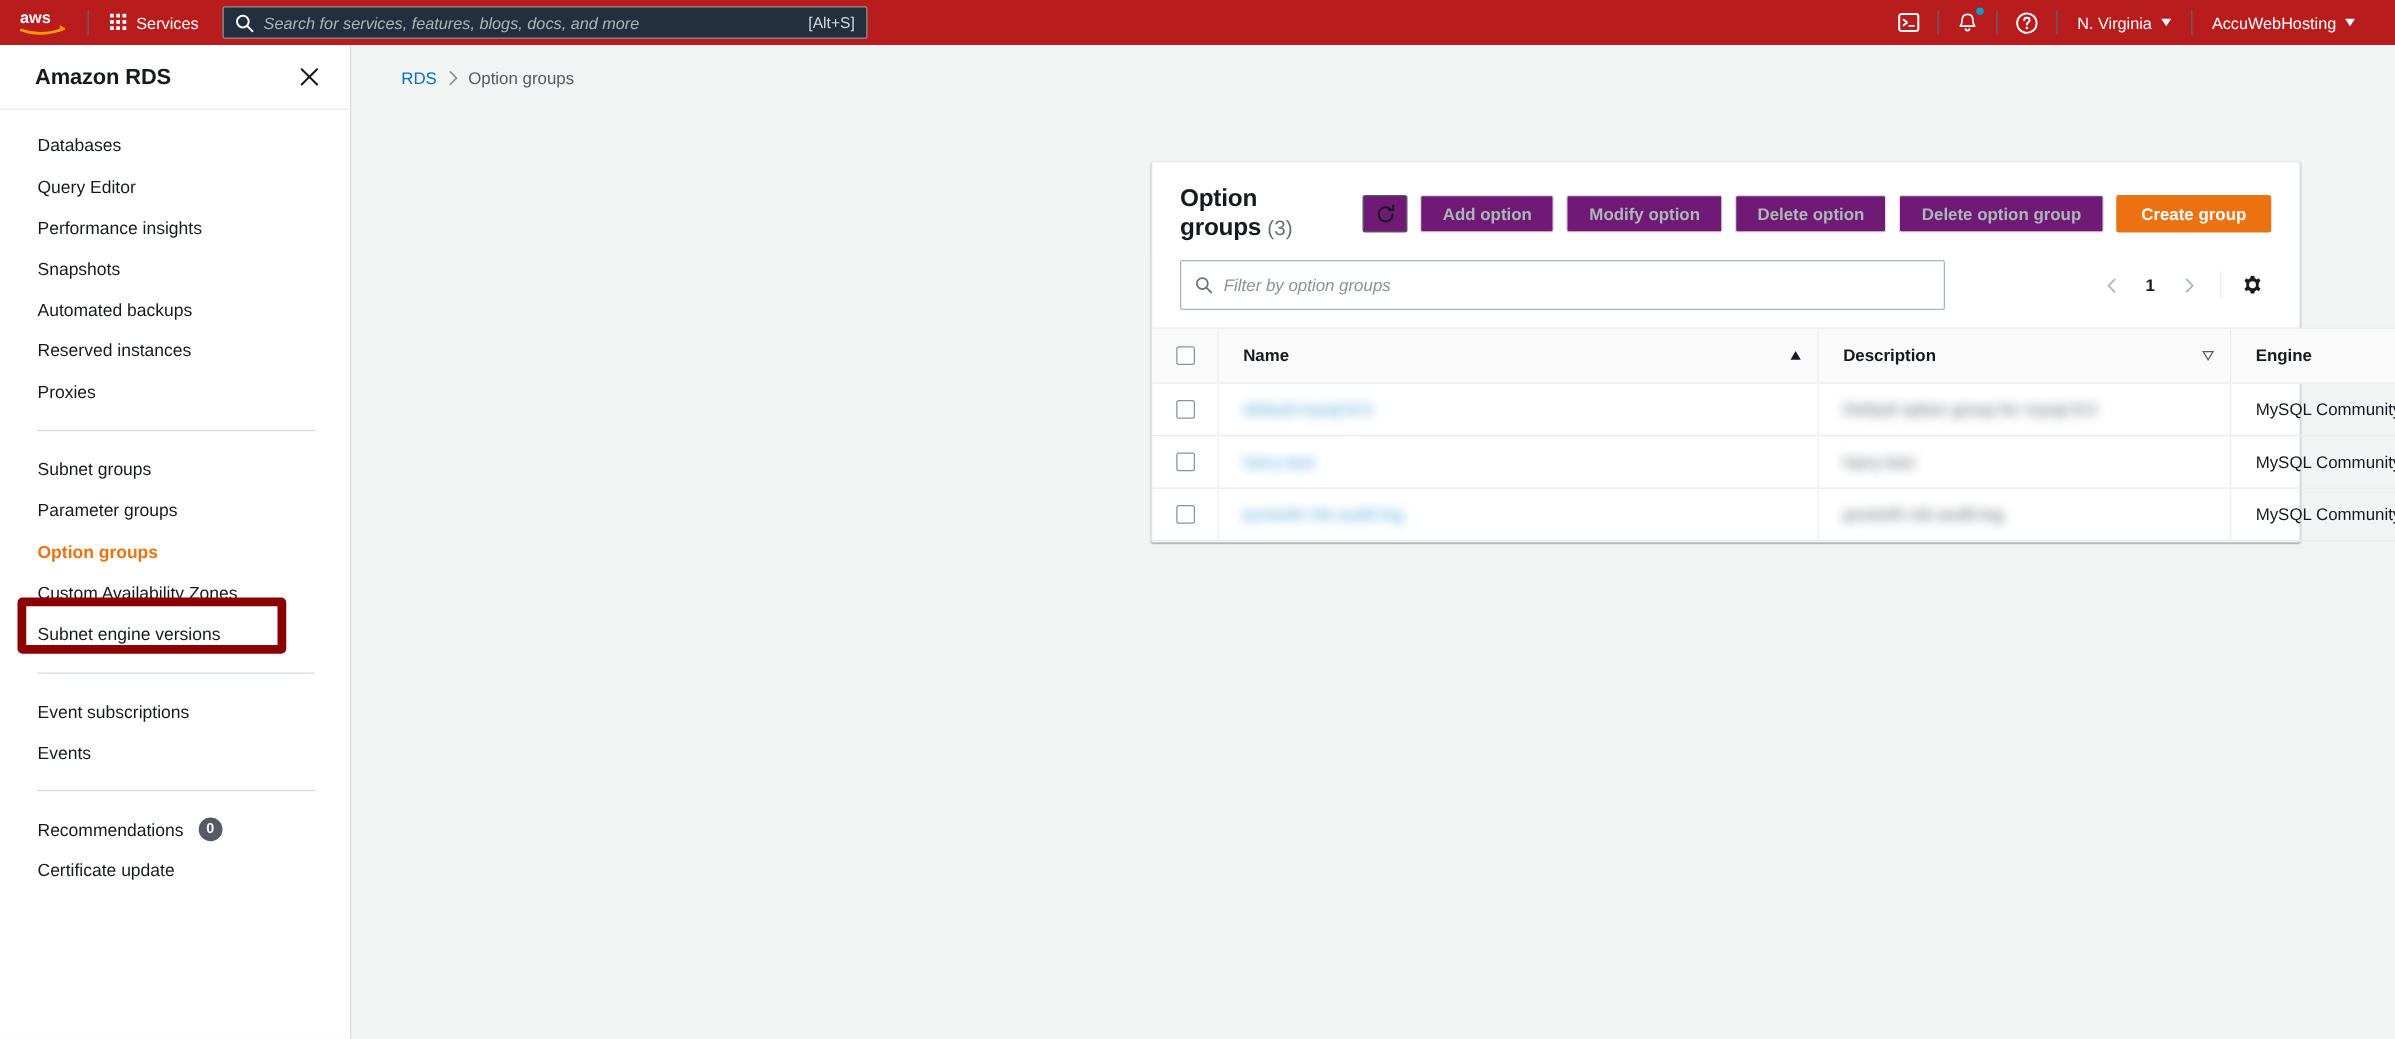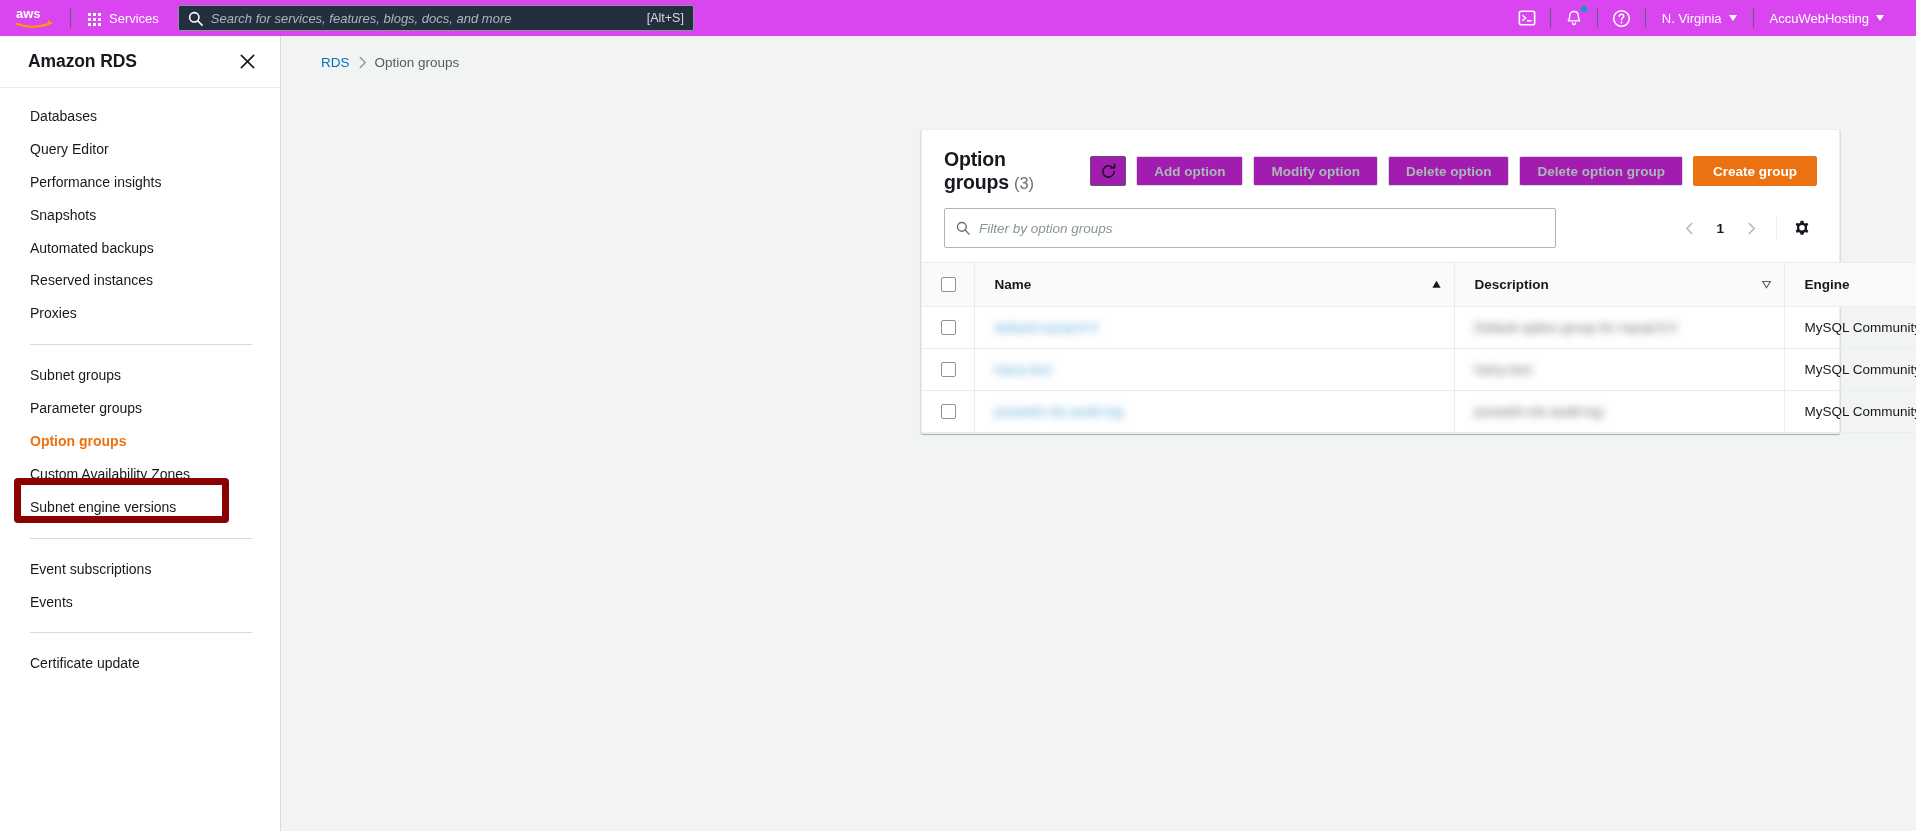--- a/index.html
+++ b/index.html
@@ -7,31 +7,31 @@
   html, body {
     width: 1916px; height: 831px;
     font-family: "Liberation Sans", sans-serif;
     background: #f2f3f3;
     overflow: hidden;
   }
 
   
   #top-nav {
     height: 36px;
-    background: #d946ef;
+    background: #b91c1c;
     display: flex;
     align-items: center;
     padding: 0 0 0 14px;
     position: relative;
     z-index: 50;
   }
   .aws-logo { width: 44px; height: 26px; display: flex; align-items: flex-start; justify-content: center; flex-direction: column; margin-right: 2px; }
   .aws-logo svg { display: block; }
   .nav-sep { width: 1px; height: 20px; background: #596572; margin: 0 10px; }
-  .services-btn { display: flex; align-items: flex-end; gap: 8px; color: #ffffff; font-size: 13px; padding: 5px 7px; border-radius: 2px; cursor: pointer; }
+  .services-btn { display: flex; align-items: flex-start; gap: 8px; color: #ffffff; font-size: 13px; padding: 5px 7px; border-radius: 2px; cursor: pointer; }
   .waffle { display: grid; grid-template-columns: repeat(3, 3px); grid-template-rows: repeat(3, 3px); gap: 2px; }
   .waffle i { display: block; width: 3px; height: 3px; background: #ffffff; }
 
   #search-wrap {
     flex: 0 0 auto;
     margin-left: 12px;
     width: 516px; height: 26px;
     background: #232f3e;
     border: 1px solid #879596;
     border-radius: 2px;
@@ -119,21 +119,21 @@
     padding: 18px 22px 14px 22px;
     min-height: 62px;
   }
   #card-title { font-size: 19.5px; font-weight: bold; color: #16191f; letter-spacing: -0.2px; }
   #card-count { font-size: 16.5px; color: #687078; font-weight: normal; margin-left: 5px; }
   #card-actions { margin-left: auto; display: flex; align-items: center; gap: 10px; }
 
   .btn {
     height: 30px; padding: 0 17px;
     border: 1px solid #aab7b8; border-radius: 2px;
-    background: #a21caf; color: #16191f;
+    background: #701a75; color: #16191f;
     font-size: 13.5px; font-weight: bold;
     font-family: "Liberation Sans", sans-serif;
     cursor: pointer; display: inline-flex; align-items: center; justify-content: center;
     white-space: nowrap;
   }
   .btn.icon-only { width: 36px; padding: 0; border-color: #545b64; }
   .btn.disabled { color: #aab7b8; border-color: #d5dbdb; cursor: default; }
   .btn.primary { background: #ec7211; border-color: #ec7211; color: #ffffff; padding: 0 19px; }
 
   #filter-row { display: flex; align-items: center; padding: 0 22px 14px 22px; }
@@ -332,20 +332,24 @@
           <span>Subnet engine versions</span>
         </div>
         <div class="nav-divider-line"></div>
         <div class="nav-item">
           <span>Event subscriptions</span>
         </div>
         <div class="nav-item">
           <span>Events</span>
         </div>
         <div class="nav-divider-line"></div>
+        <div class="nav-item">
+          <span>Recommendations</span>
+          <span class="count-badge">0</span>
+        </div>
         <div class="nav-item">
           <span>Certificate update</span>
         </div>
       </div>
 
     <div class="redbox" id="redbox-sidebar"></div>
   </div>
 
   <div id="main">
 

